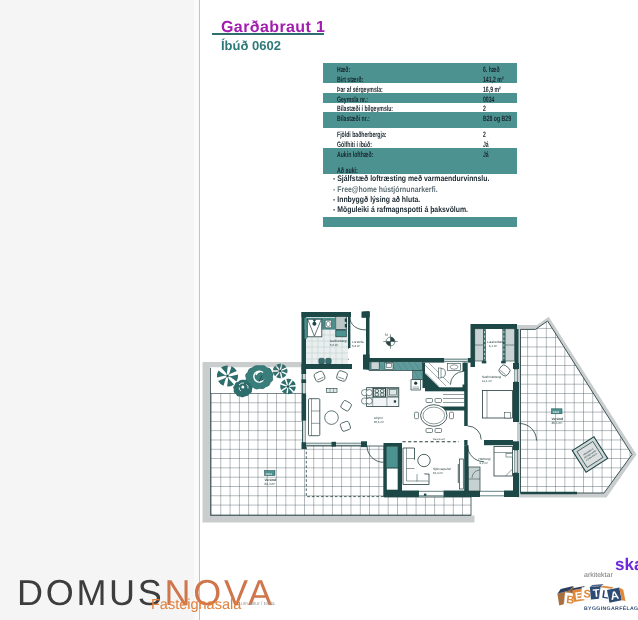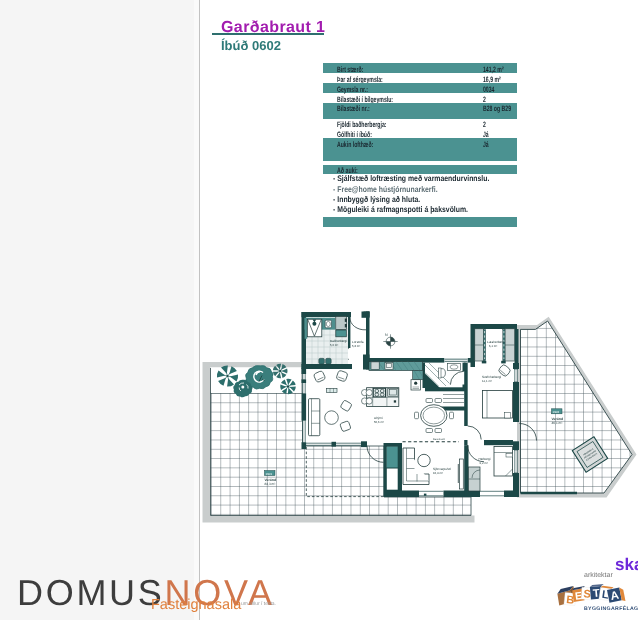--- a/index.html
+++ b/index.html
@@ -17,20 +17,24 @@
 <div class="abs" style="left:198.5px;top:0;width:1.8px;height:620px;background:#c2c2c2;"></div>
 
 <div class="abs" style="left:221px;top:19px;font-size:16px;font-weight:bold;color:#a21caf;letter-spacing:0.4px;">Garðabraut 1</div>
 
 <div class="abs" style="left:212px;top:33px;width:112px;height:1.6px;background:#2e6f6e;"></div>
 
 <div class="abs" style="left:221px;top:38px;font-size:13px;font-weight:bold;color:#2e7a78;">Íbúð 0602</div>
 
 <div class="abs" style="left:323px;top:63px;width:194px;font-size:7.8px;font-weight:bold;color:#19262e;white-space:nowrap;">
 
+  <div style="height:9.9px;background:#4b9291;position:relative;">
+      <span style="position:absolute;left:14px;top:1.9px;white-space:nowrap;transform:scaleX(.66);transform-origin:0 50%;display:inline-block;">Hæð:</span>
+      <span style="position:absolute;left:160px;top:1.9px;white-space:nowrap;transform:scaleX(.66);transform-origin:0 50%;display:inline-block;">6. hæð</span>
+    </div>
 
 
   <div style="height:9.9px;background:#4b9291;position:relative;">
       <span style="position:absolute;left:14px;top:1.9px;white-space:nowrap;transform:scaleX(.66);transform-origin:0 50%;display:inline-block;">Birt stærð:</span>
       <span style="position:absolute;left:160px;top:1.9px;white-space:nowrap;transform:scaleX(.66);transform-origin:0 50%;display:inline-block;">141,2 m²</span>
     </div>
 
   <div style="height:9.9px;position:relative;">
       <span style="position:absolute;left:14px;top:1.9px;white-space:nowrap;transform:scaleX(.66);transform-origin:0 50%;display:inline-block;">Þar af sérgeymsla:</span>
       <span style="position:absolute;left:160px;top:1.9px;white-space:nowrap;transform:scaleX(.66);transform-origin:0 50%;display:inline-block;">16,9 m²</span>

